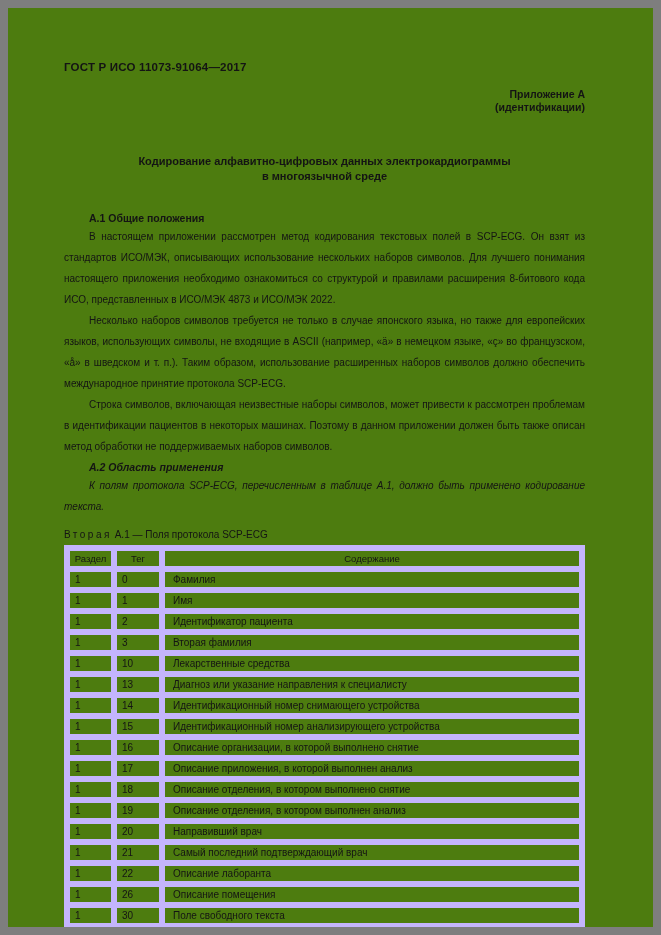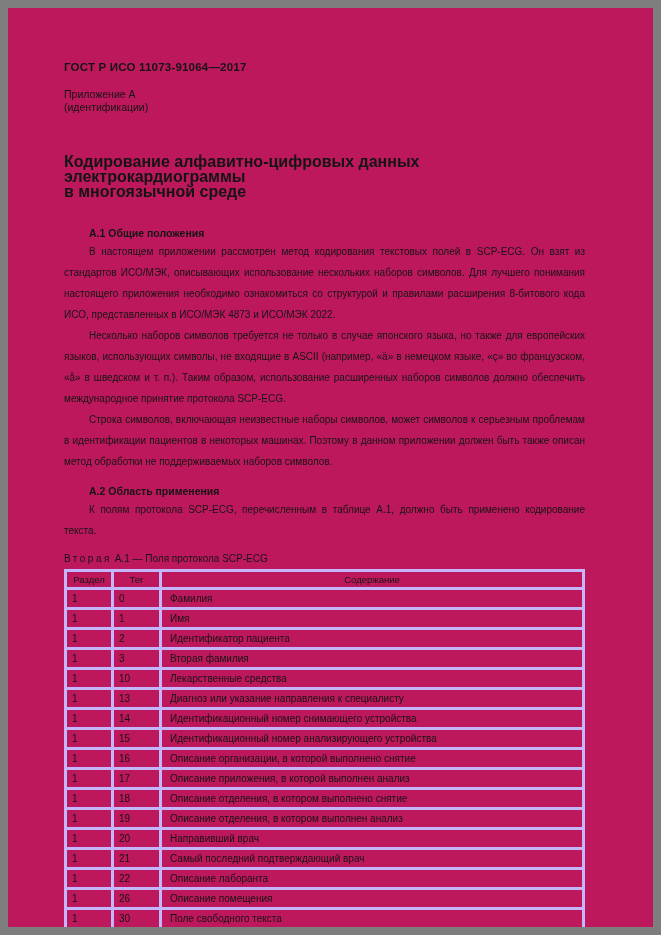--- a/index.html
+++ b/index.html
@@ -8,44 +8,45 @@
     background: #7e7e7e;
     font-family: "Liberation Sans", sans-serif;
     color: #141414;
     overflow: hidden;
   }
   .page {
     position: relative;
     width: 645px;
     height: 919px;
     margin: 8px;
-    background: #be185d;
+    background: #4d7c0f;
     padding: 53px 68px 0 56px;
     overflow: hidden;
   }
   .doc-header {
     font-size: 11.5px;
     font-weight: bold;
     letter-spacing: 0.2px;
   }
   .annex-block {
     margin-top: 15px;
-    text-align: left;
+    text-align: right;
     font-size: 10.5px;
-    font-weight: normal;
+    font-weight: bold;
     line-height: 13px;
   }
   .doc-title {
     margin-top: 40px;
-    font-size: 16px;
+    text-align: center;
+    font-size: 11px;
     font-weight: bold;
     line-height: 15px;
   }
   .section-a1 { margin-top: 27px; }
-  .section-a2 { margin-top: 12px; }
+  .section-a2 { margin-top: 3px; font-style: italic; }
   .section-heading {
     font-size: 10.5px;
     font-weight: bold;
     line-height: 14px;
     text-indent: 25px;
     margin-bottom: 1px;
   }
   p.body-par {
     font-size: 10px;
     line-height: 21px;
@@ -58,21 +59,21 @@
   }
   .spaced { letter-spacing: 2.5px; }
   table.fields {
     margin-top: 5px;
     width: 100%;
     table-layout: fixed;
     border-collapse: collapse;
     font-size: 10px;
   }
   table.fields th, table.fields td {
-    border: 3px solid #c4b5fd;
+    border: 6px solid #c4b5fd;
     overflow: hidden;
   }
   table.fields th {
     font-size: 9.5px;
     font-weight: normal;
     text-align: center;
     height: 18px;
     padding: 2px 3px;
     vertical-align: middle;
   }
@@ -102,21 +103,21 @@
 
   <div class="doc-title">
     <div>Кодирование алфавитно-цифровых данных электрокардиограммы</div>
     <div>в многоязычной среде</div>
   </div>
 
   <div class="section section-a1">
     <h3 class="section-heading">А.1 Общие положения</h3>
     <p class="body-par">В настоящем приложении рассмотрен метод кодирования текстовых полей в SCP-ECG. Он взят из стандартов ИСО/МЭК, описывающих использование нескольких наборов символов. Для лучшего понимания настоящего приложения необходимо ознакомиться со структурой и правилами расширения 8-битового кода ИСО, представленных в ИСО/МЭК 4873 и ИСО/МЭК 2022.</p>
     <p class="body-par">Несколько наборов символов требуется не только в случае японского языка, но также для европейских языков, использующих символы, не входящие в ASCII (например, «ä» в немецком языке, «ç» во французском, «å» в шведском и т. п.). Таким образом, использование расширенных наборов символов должно обеспечить международное принятие протокола SCP-ECG.</p>
-    <p class="body-par">Строка символов, включающая неизвестные наборы символов, может символов к серьезным проблемам в идентификации пациентов в некоторых машинах. Поэтому в данном приложении должен быть также описан метод обработки не поддерживаемых наборов символов.</p>
+    <p class="body-par">Строка символов, включающая неизвестные наборы символов, может привести к рассмотрен проблемам в идентификации пациентов в некоторых машинах. Поэтому в данном приложении должен быть также описан метод обработки не поддерживаемых наборов символов.</p>
   </div>
 
   <div class="section section-a2">
     <h3 class="section-heading">А.2 Область применения</h3>
     <p class="body-par">К полям протокола SCP-ECG, перечисленным в таблице А.1, должно быть применено кодирование текста.</p>
   </div>
 
   <div class="table-caption">
     <span class="spaced">Вторая</span>
     <span>А.1</span>

